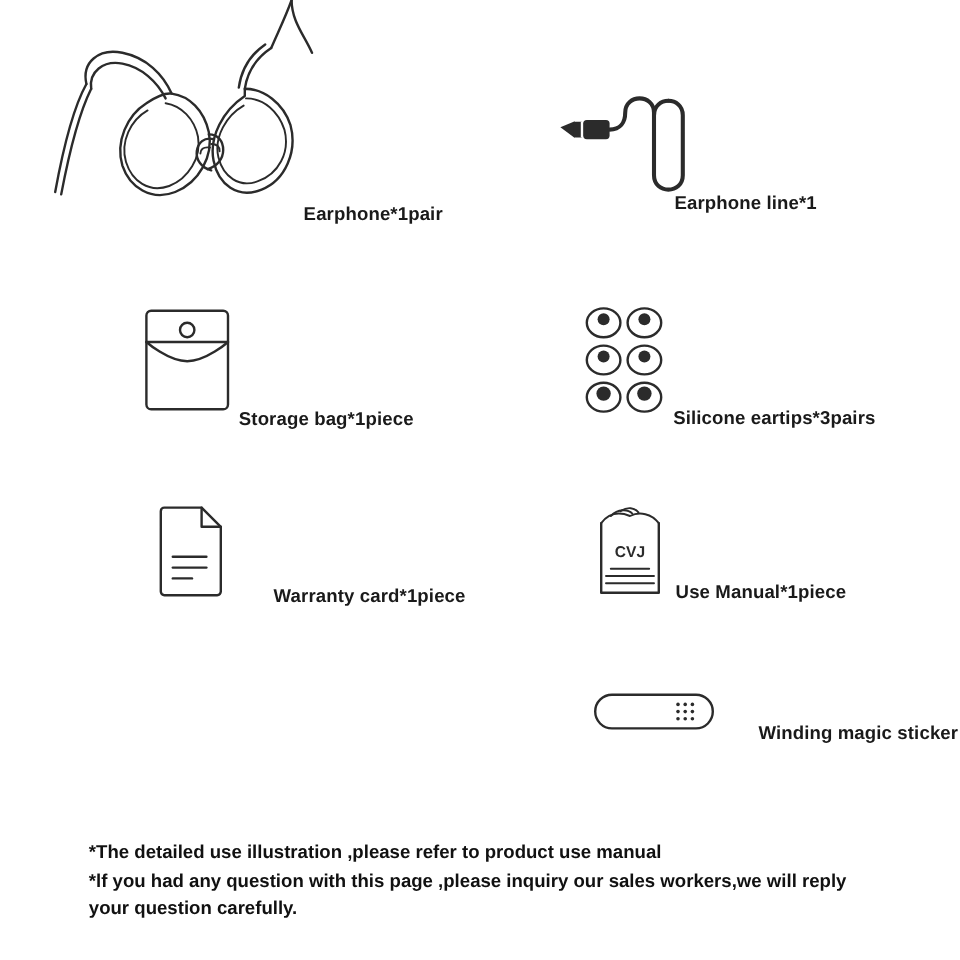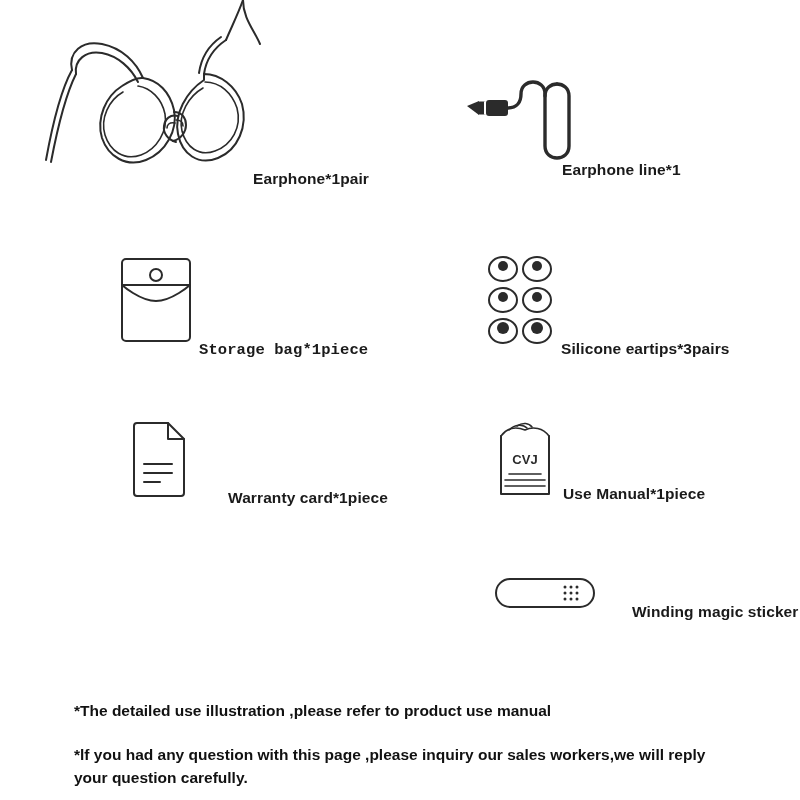--- a/index.html
+++ b/index.html
@@ -38,21 +38,21 @@
     position: absolute;
     left: 74px;
     top: 700px;
     width: 640px;
   }
   .note {
     font-size: 15.5px;
     font-weight: bold;
     color: #111111;
     line-height: 1.45;
-    margin-bottom: 22px;
+    margin-bottom: 2px;
   }
   .note:last-child { margin-bottom: 0; }
   svg { display: block; overflow: visible; }
   .stroke {
     fill: none;
     stroke: #2b2b2b;
     stroke-width: 2;
     stroke-linecap: round;
     stroke-linejoin: round;
   }
@@ -130,21 +130,21 @@
 
   <div class="item" style="left:0px; top:0px;">
     <div class="art" style="left:118px; top:255px;">
       <svg width="80" height="95" viewBox="0 0 80 95">
         <path class="stroke" d="M4 8 C4 5.8 5.8 4 8 4 L68 4 C70.2 4 72 5.8 72 8 L72 82 C72 84.2 70.2 86 68 86 L8 86 C5.8 86 4 84.2 4 82 Z"></path>
         <path class="stroke" d="M4 30 L72 30"></path>
         <path class="stroke" d="M4 30 C4 30 22 46 38 46 C54 46 72 30 72 30"></path>
         <circle class="stroke" cx="38" cy="20" r="6"></circle>
       </svg>
     </div>
-    <div class="label" style="left:199px; top:341px;font-family:Liberation Mono, monospace;">Storage bag*1piece</div>
+    <div class="label" style="left:199px; top:341px;">Storage bag*1piece</div>
   </div>
 
   <div class="item" style="left:0px; top:0px;">
     <div class="art" style="left:485px; top:255px;">
       <svg width="80" height="90" viewBox="0 0 80 90">
         <g>
           <ellipse class="stroke" cx="18" cy="14" rx="14" ry="12"></ellipse>
           <ellipse class="fill-dark" cx="18" cy="11" rx="5" ry="5"></ellipse>
           <ellipse class="stroke" cx="52" cy="14" rx="14" ry="12"></ellipse>
           <ellipse class="fill-dark" cx="52" cy="11" rx="5" ry="5"></ellipse>

